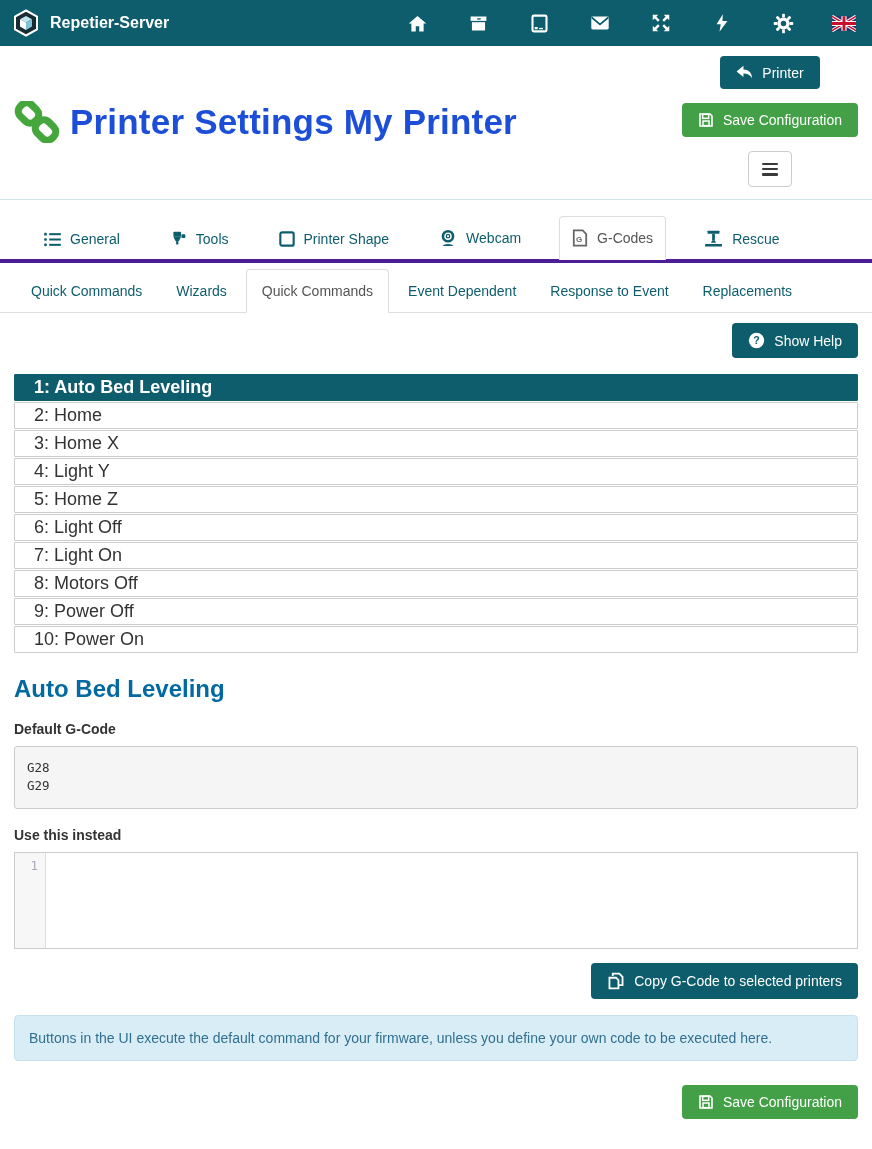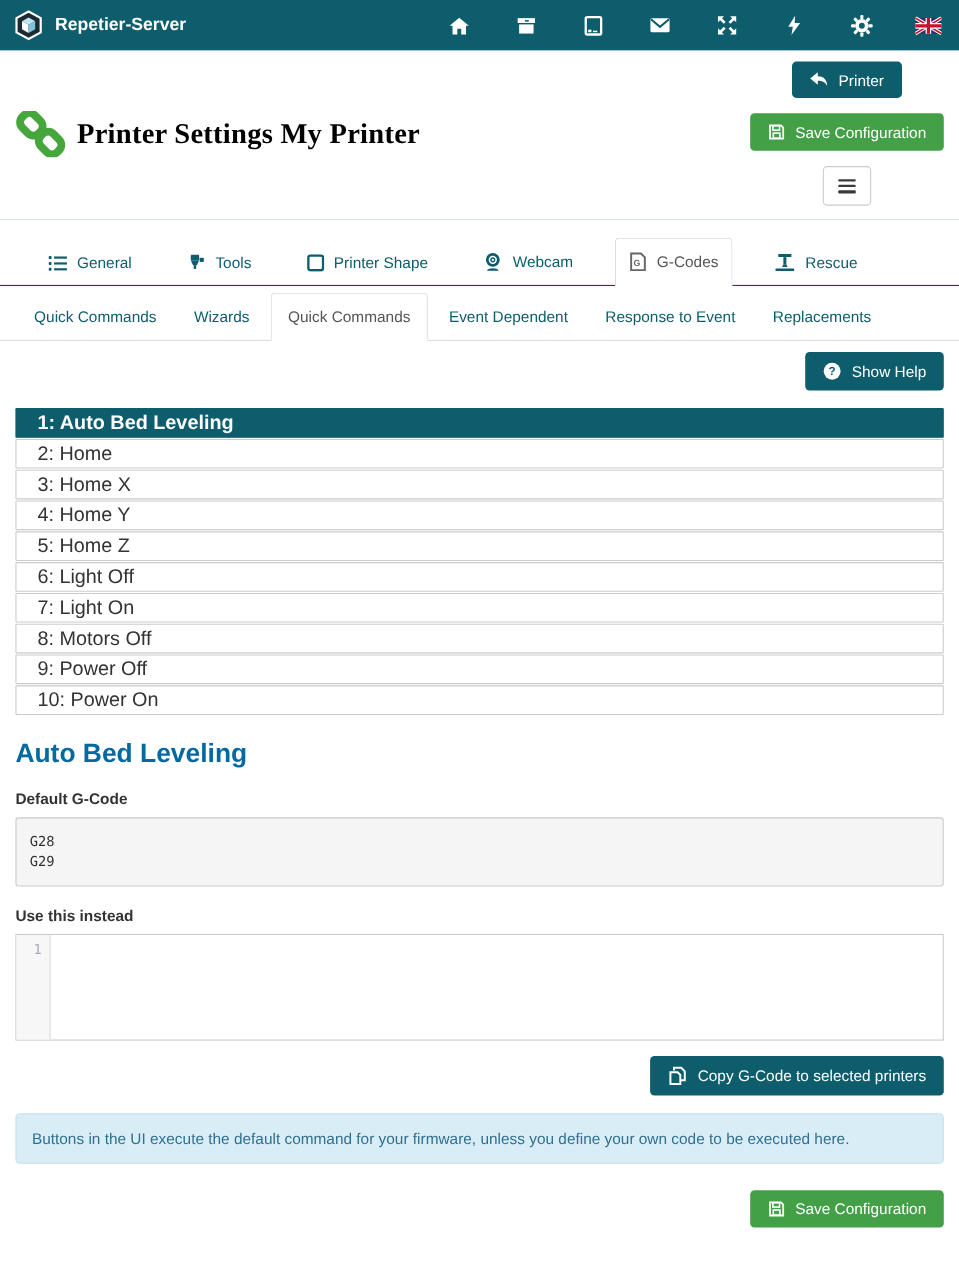--- a/index.html
+++ b/index.html
@@ -23,40 +23,40 @@
   .nav-icon { display:flex; align-items:center; justify-content:center; width:24px; height:24px; cursor:pointer; }
 
   
   .page-header {
     display:flex; align-items:center; justify-content:space-between;
     padding:10px 14px 12px 14px;
     border-bottom:1px solid #cfe3ea;
     background:#fff;
   }
   .title-wrap { display:flex; align-items:center; gap:10px; }
-  .page-title { font-size:26px; font-weight:bold; color:#000000; letter-spacing:0.2px;font-family:Liberation Serif, serif; }
+  .page-title { font-size:35px; font-weight:bold; color:#1d4ed8; letter-spacing:0.2px; }
   .header-actions { display:flex; align-items:center; gap:14px;flex-direction:column; }
 
   .btn {
     display:inline-flex; align-items:center; gap:9px;
     border:none; border-radius:4px; cursor:pointer;
     font-family:"Liberation Sans", sans-serif;
     font-size:14px; padding:9px 16px; line-height:1;
   }
   .btn-teal { background:#0d5d6c; color:#fff; }
   .btn-green { background:#43a047; color:#fff; }
   .btn-outline { background:#fff; color:#333; border:1px solid #ccc; padding:8px 13px; }
 
   .hamburger { display:inline-block; width:16px; }
   .hamburger span { display:block; height:2.5px; background:#3a3a3a; margin:2.7px 0; border-radius:1px; }
 
   
   .tabs {
     display:flex; align-items:flex-end;
-    border-bottom:1px solid #4c1d95;
+    border-bottom:4px solid #4c1d95;
     padding:16px 14px 0 32px; gap:26px;
   }
   .tab {
     display:flex; align-items:center; gap:9px;
     padding:12px 12px; color:#0d5d6c; cursor:pointer;
     font-size:14px; background:transparent;
   }
   .tab.active {
     color:#555; background:#fff;
     border:1px solid #ddd; border-bottom:1px solid #fff;
@@ -336,21 +336,21 @@
       <text x="10" y="14.4" font-size="12.5" font-family="Liberation Sans, sans-serif" font-weight="bold" fill="#0d5d6c" text-anchor="middle">?</text>
     </svg>
     <span>Show Help</span>
   </button>
 </div>
 
 <div class="command-list">
   <div class="command-row selected">1: Auto Bed Leveling</div>
   <div class="command-row">2: Home</div>
   <div class="command-row">3: Home X</div>
-  <div class="command-row">4: Home Y</div>
+  <div class="command-row">4: Light Y</div>
   <div class="command-row">5: Home Z</div>
   <div class="command-row">6: Light Off</div>
   <div class="command-row">7: Light On</div>
   <div class="command-row">8: Motors Off</div>
   <div class="command-row">9: Power Off</div>
   <div class="command-row">10: Power On</div>
 </div>
 
 <div class="detail">
   <div class="detail-heading">Auto Bed Leveling</div>

